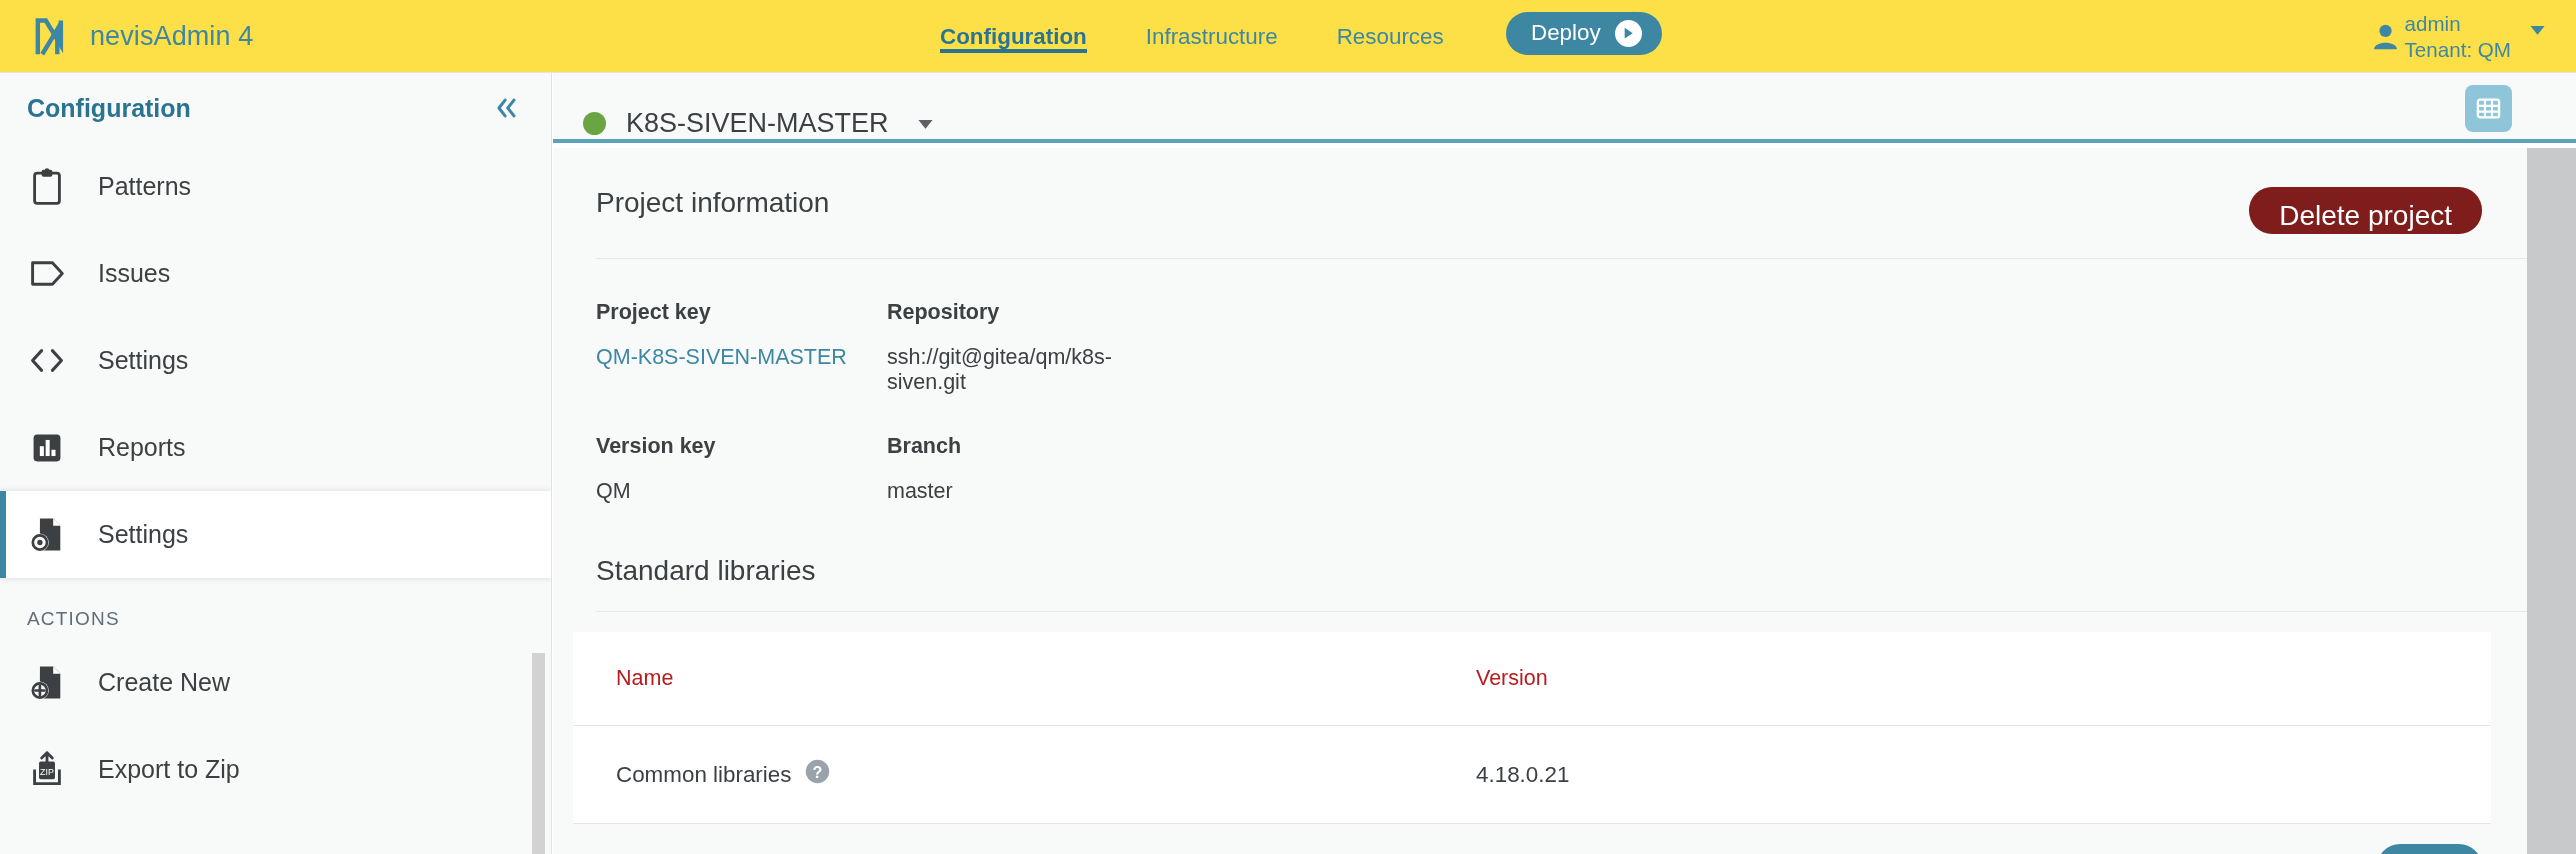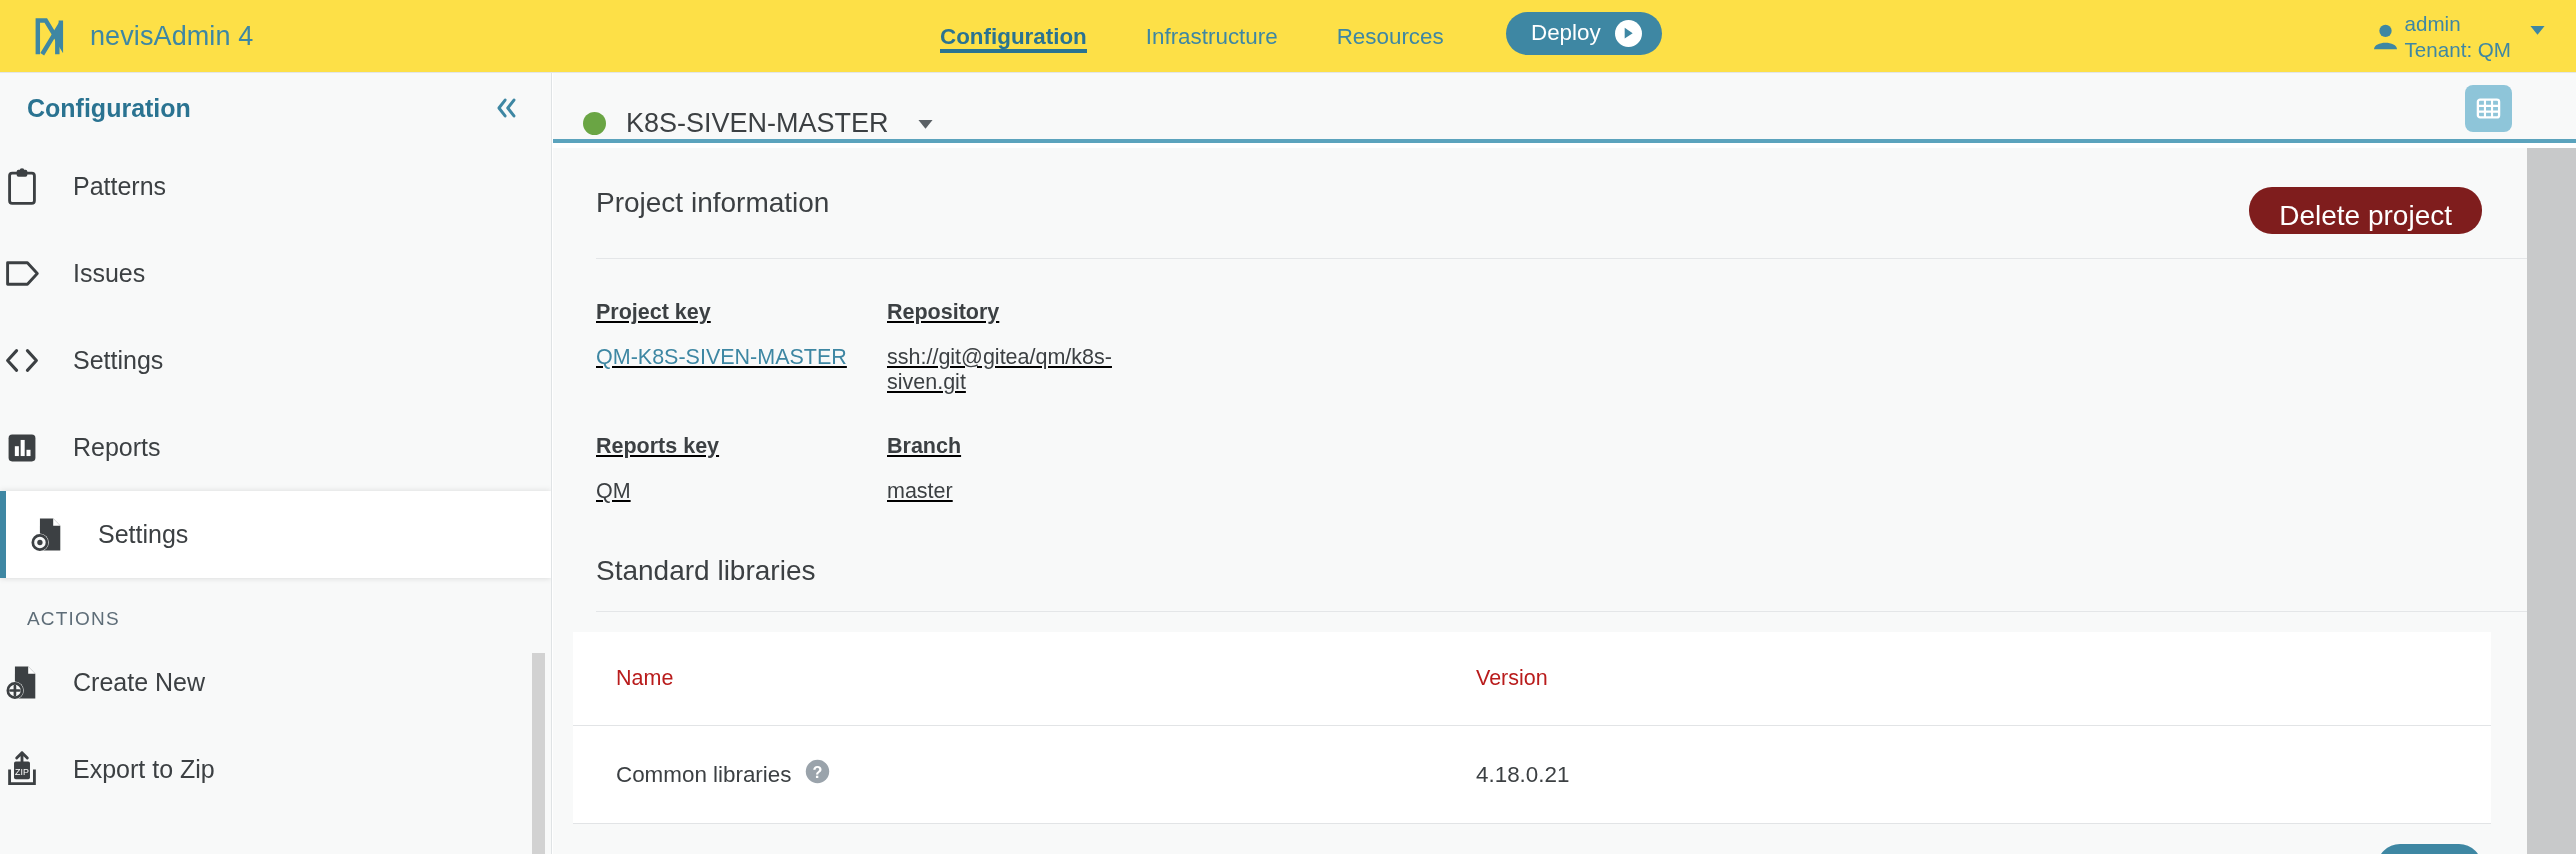--- a/index.html
+++ b/index.html
@@ -59,21 +59,21 @@
   }
   .sidebar-head{
     height:70px;display:flex;align-items:center;justify-content:space-between;
     padding:0 30px 0 27px;box-sizing:border-box;
   }
   .sidebar-title{font-size:25px;color:#2a7391;font-weight:bold;}
   .collapse-icon{width:30px;height:30px;display:block;cursor:pointer;}
 
   .nav-item{
     position:relative;height:87px;display:flex;align-items:center;gap:30px;
-    box-sizing:border-box;cursor:pointer;
+    padding-left:25px;box-sizing:border-box;cursor:pointer;
   }
   .nav-item .nav-ico{width:43px;display:flex;align-items:center;justify-content:center;}
   .nav-item .nav-label{font-size:25px;color:#3c4043;}
   .nav-item.selected{
     background:#ffffff;
     box-shadow:0 1.8px 5.4px rgba(0,0,0,.10), 0 -1.8px 5.4px rgba(0,0,0,.06);
     border-left:6.3px solid #3e87a3;
     padding-left:19px;
     z-index:2;
   }
@@ -114,21 +114,21 @@
     padding:39px 45px 0 43px;
   }
   .sec-title{font-size:28px;color:#3c4043;}
   .btn-danger{
     height:47px;padding:13px 30px;border-radius:23px;background:#7f1d1d;color:#fff;
     font-size:28px;border:none;cursor:pointer;font-family:"Liberation Sans", sans-serif;
   }
   .divider{height:0.9px;background:#e4e6e8;margin:24px 0 0 43px;}
 
   .info-grid{padding:41px 0 0 43px;}
-  .info-row{display:flex;margin-bottom:39px;text-decoration:underline;}
+  .info-row{display:flex;margin-bottom:39px;}
   .info-col{width:291px;}
   .info-label{font-size:21.5px;font-weight:bold;color:#3c4043;margin-bottom:20px;}
   .info-value{font-size:21.5px;color:#3c4043;}
   .info-value.link{color:#3e87a3;cursor:pointer;}
 
   .sec-title2{font-size:28px;color:#3c4043;padding:12.5px 0 0 43px;}
   .divider2{height:0.9px;background:#e4e6e8;margin:24px 0 0 43px;}
 
   .tbl{width:1918px;margin-left:20px;margin-top:20px;background:#fff;border-collapse:collapse;}
   .tbl th{
@@ -319,21 +319,21 @@
           <div class="info-label">Project key</div>
           <div class="info-value link">QM-K8S-SIVEN-MASTER</div>
         </div>
         <div class="info-col">
           <div class="info-label">Repository</div>
           <div class="info-value">ssh://git@gitea/qm/k8s-siven.git</div>
         </div>
       </div>
       <div class="info-row">
         <div class="info-col">
-          <div class="info-label">Reports key</div>
+          <div class="info-label">Version key</div>
           <div class="info-value">QM</div>
         </div>
         <div class="info-col">
           <div class="info-label">Branch</div>
           <div class="info-value">master</div>
         </div>
       </div>
     </div>
 
     <div class="sec-title2">Standard libraries</div>

